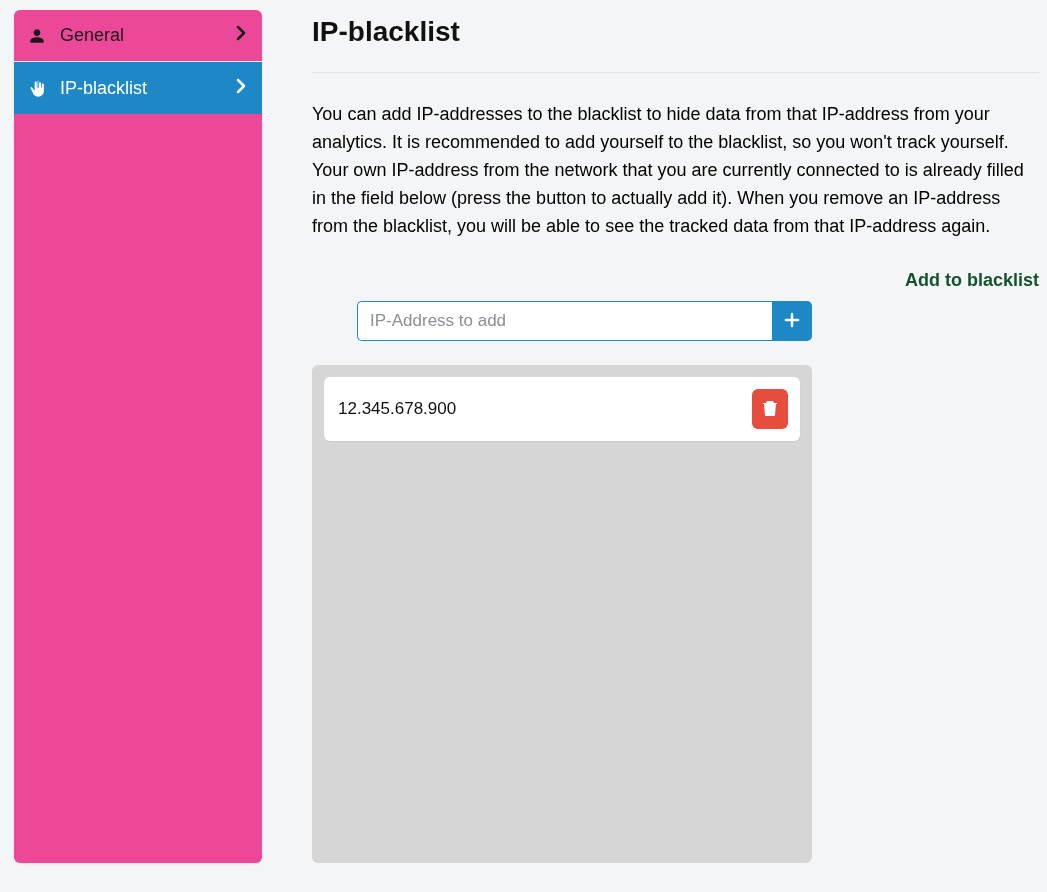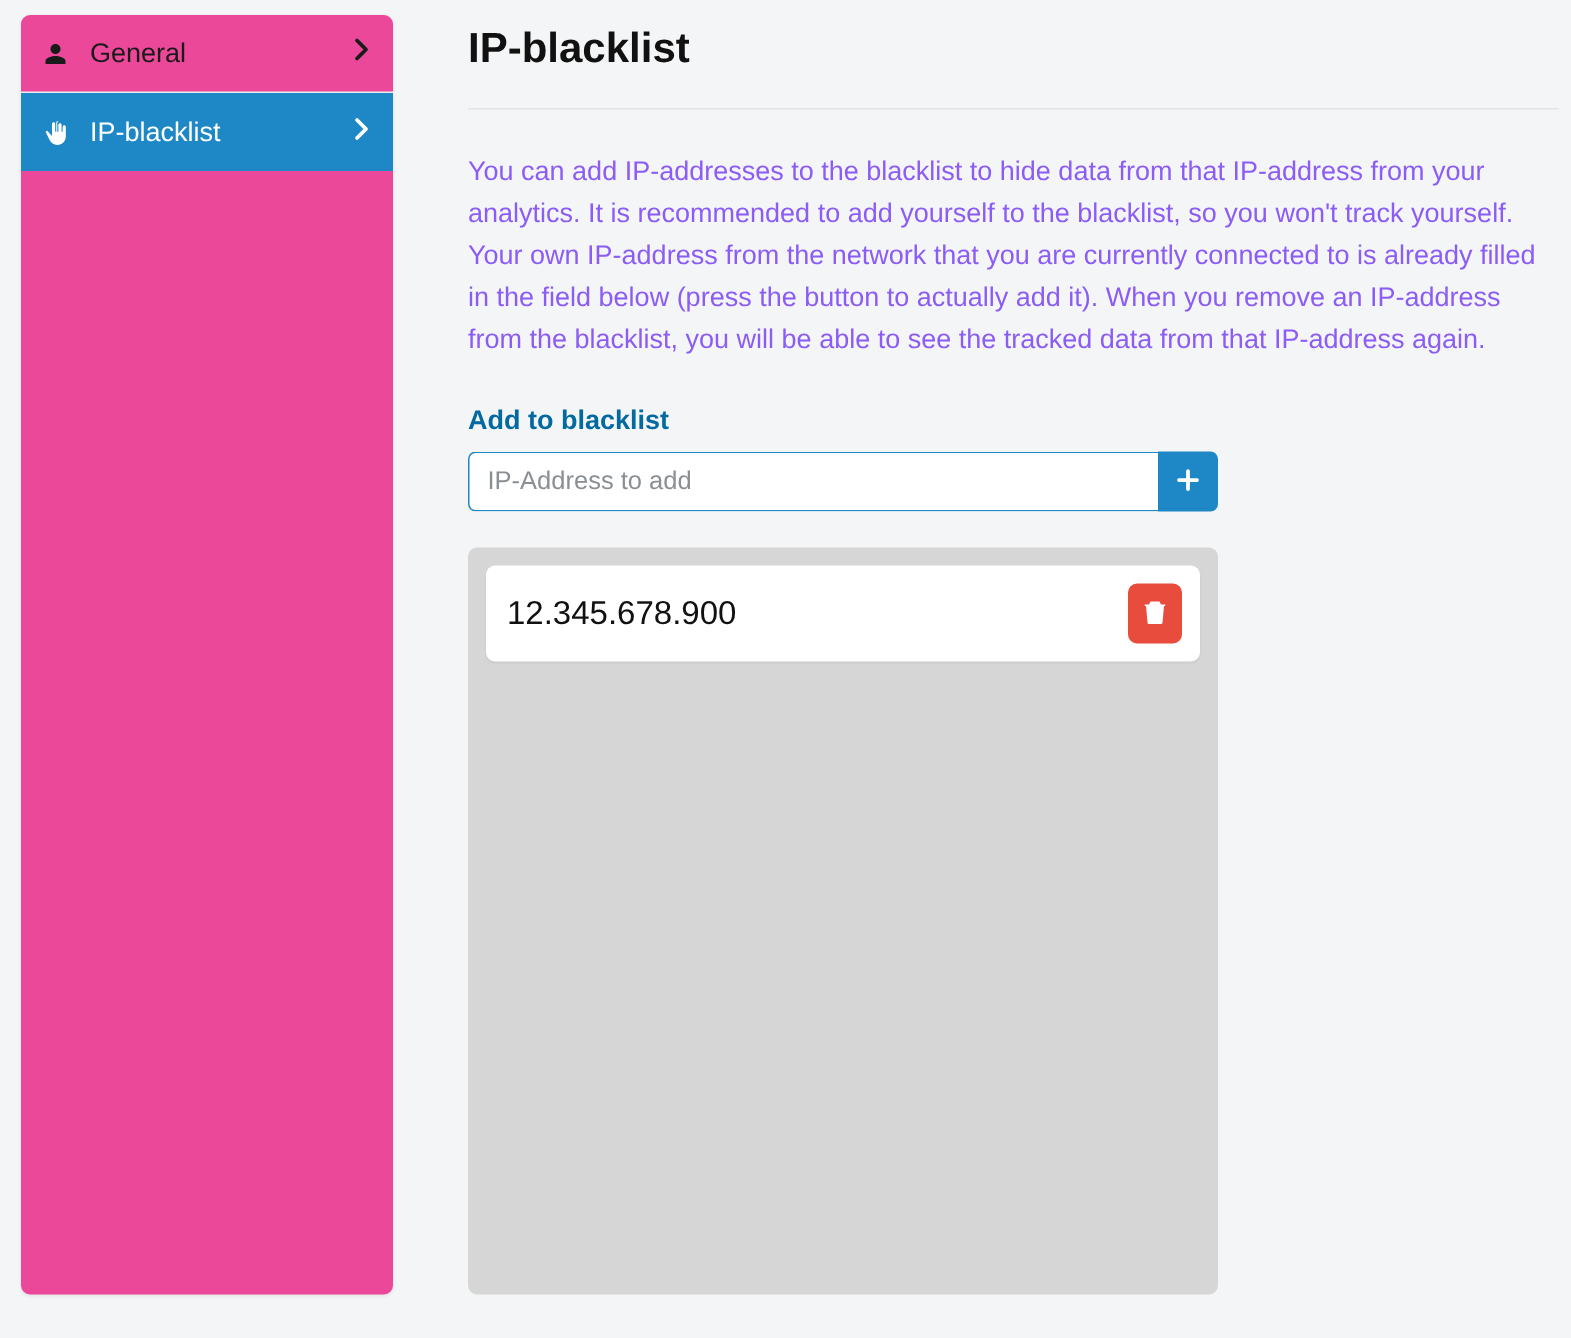--- a/index.html
+++ b/index.html
@@ -82,45 +82,47 @@
       margin-bottom: 24px;
     }
     .divider {
       border: none;
       border-top: 1px solid #e4e4e4;
       margin-bottom: 28px;
     }
     .description {
       font-size: 18px;
       line-height: 1.55;
-      color: #8b5cf6;
+      color: #000000;
       margin-bottom: 30px;
     }
     .section-label {
       font-size: 18px;
       font-weight: 700;
-      color: #0369a1;
+      color: #14532d;
       margin-bottom: 10px;
+      text-align: right;
     }
     .input-row {
       display: flex;
       width: 500px;
       margin-bottom: 24px;
     }
     .ip-input {
       flex: 1;
       height: 40px;
       border: 1.5px solid #1e88c7;
       border-right: none;
       border-radius: 5px 0 0 5px;
       padding: 0 12px;
       font-size: 17px;
       color: #333;
       outline: none;
       background: #fff;
+      margin-left: 45px;
     }
     .ip-input::placeholder {
       color: #8a8f94;
     }
     .add-btn {
       width: 40px;
       height: 40px;
       background: #1e88c7;
       border: none;
       border-radius: 0 5px 5px 0;
@@ -144,21 +146,21 @@
       background: #fff;
       border-radius: 6px;
       height: 64px;
       display: flex;
       align-items: center;
       justify-content: space-between;
       padding: 0 12px 0 14px;
       box-shadow: 0 1px 2px rgba(0,0,0,0.06);
     }
     .list-row .ip-text {
-      font-size: 22px;
+      font-size: 17px;
       color: #111;
     }
     .delete-btn {
       width: 36px;
       height: 40px;
       background: #e74c3c;
       border: none;
       border-radius: 6px;
       color: #fff;
       cursor: pointer;

